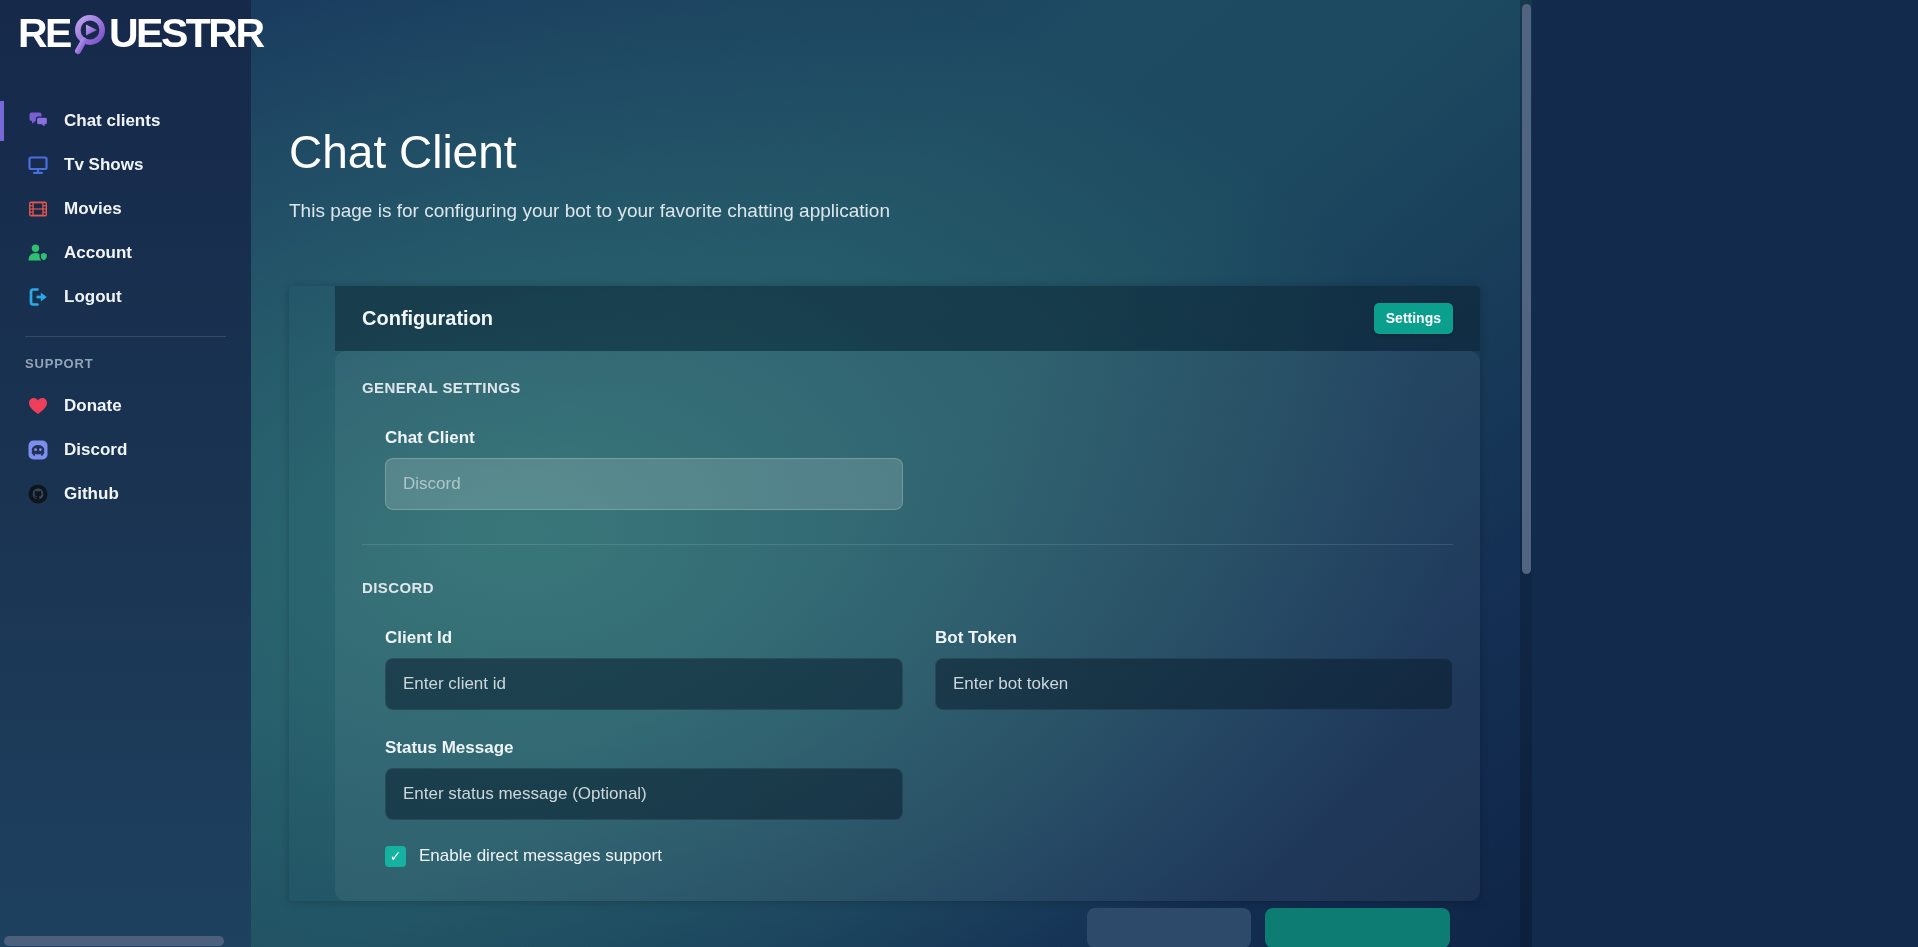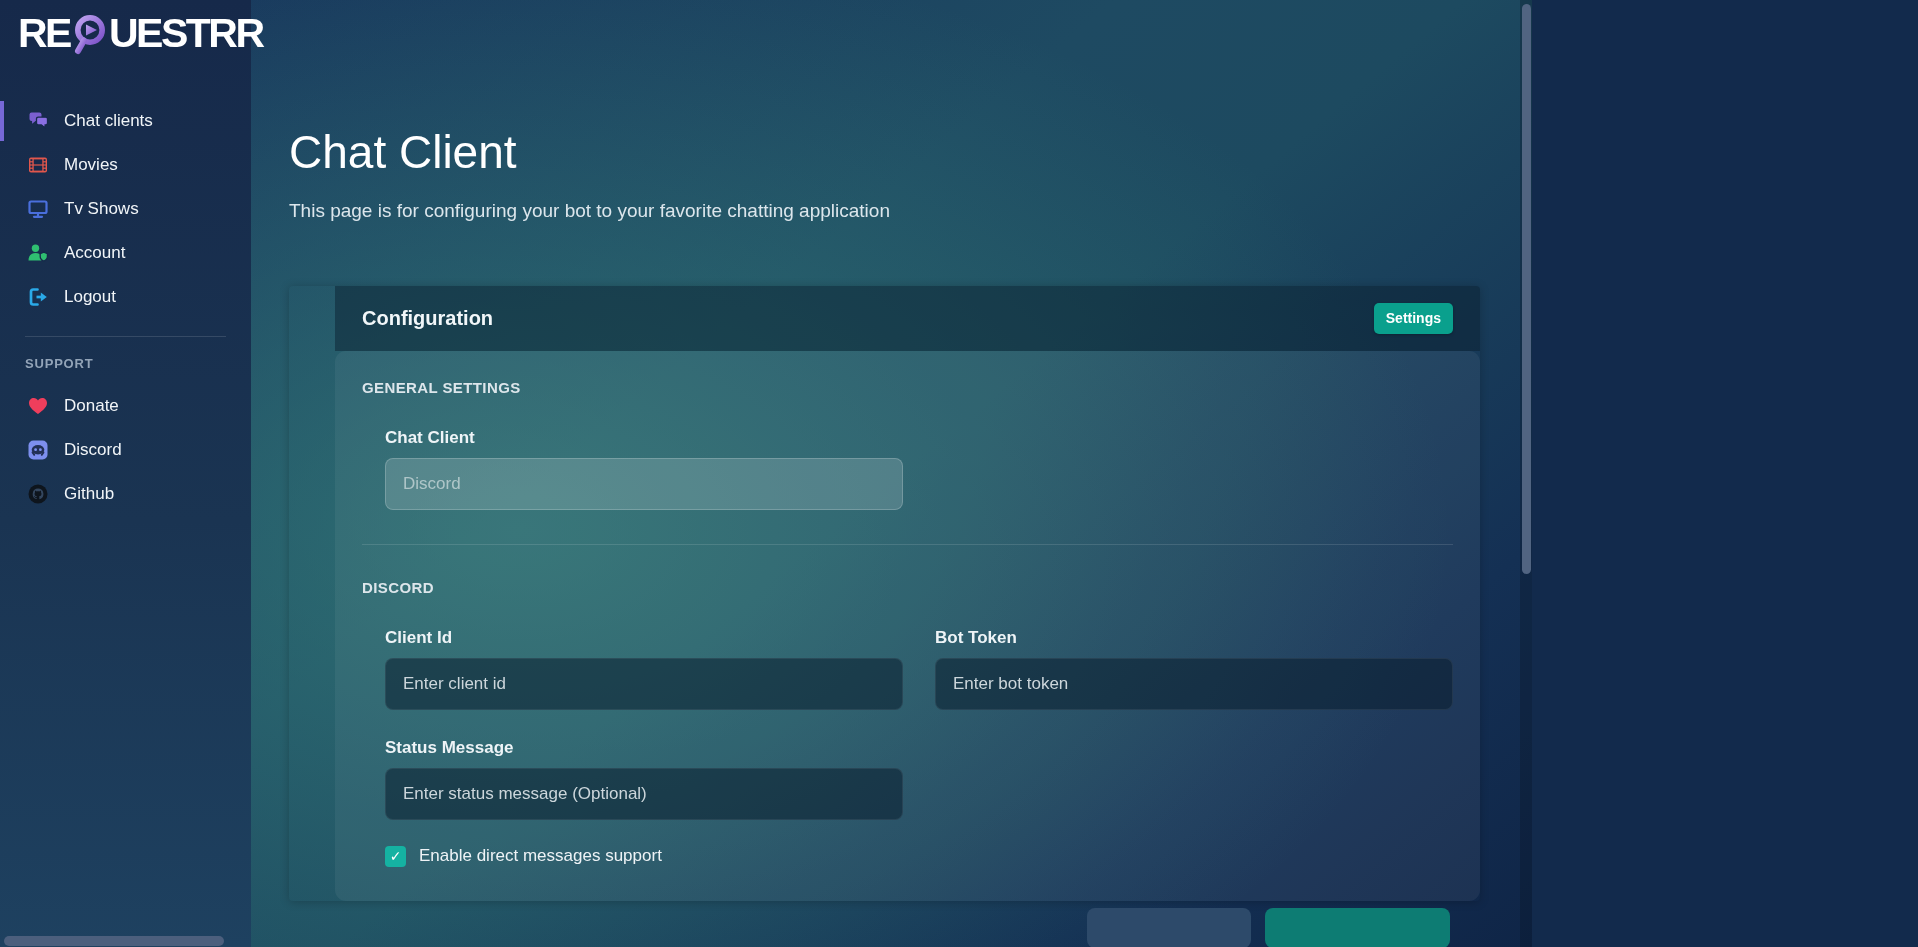--- a/index.html
+++ b/index.html
@@ -20,21 +20,21 @@
     position:absolute;left:0;top:0;width:251px;height:947px;
     background:linear-gradient(180deg,#16294a 0%,#1a3452 55%,#1e4160 100%);
     z-index:3;
   }
   .logo{position:absolute;top:9px;left:18px;display:flex;align-items:center;height:48px;}
   .logo-text{color:#ffffff;font-size:41px;font-weight:700;letter-spacing:-2.5px;line-height:48px;}
   .logo-q{margin:2px 1px 0 2px;display:block;}
   .nav{position:absolute;top:99px;left:0;right:0;}
   .nav-item{position:relative;height:44px;display:flex;align-items:center;padding-left:25px;cursor:pointer;}
   .nav-item .icon{width:26px;height:22px;display:flex;align-items:center;justify-content:center;flex:0 0 26px;}
-  .nav-item .label{margin-left:13px;color:#f1f5f8;font-size:17px;}
+  .nav-item .label{margin-left:13px;color:#f1f5f8;font-size:17px;font-weight:bold;}
   .nav-item.active::before{
     content:"";position:absolute;left:0;top:2px;bottom:2px;width:4px;background:#7668d6;
   }
   .nav-divider{margin:17px 25px;border:none;border-top:1px solid rgba(255,255,255,0.13);}
   .support-heading{padding:2px 25px 13px;color:#93a4b8;font-size:13px;font-weight:700;letter-spacing:0.8px;}
 
   
   .main{position:absolute;left:251px;top:0;right:0;bottom:0;padding:0 52px 0 38px;z-index:1;}
   .page-title{margin:126px 0 0;color:#ffffff;font-size:46px;font-weight:500;line-height:1.15;}
   .page-subtitle{margin:21px 0 0;color:#dce6ec;font-size:19px;}
@@ -113,50 +113,50 @@
           <svg width="23" height="22" viewBox="0 0 22 22">
             <path fill="#7a5fd0" d="M2 4.6 Q2 2.5 4.1 2.5 H11.9 Q14 2.5 14 4.6 V8.9 Q14 11 11.9 11 H8 L4.6 13.8 V11 H4.1 Q2 11 2 8.9 Z"></path>
             <path fill="#8a6fe2" stroke="#16294a" stroke-width="1.3" d="M9 9 Q9 7.2 10.9 7.2 H18.1 Q20 7.2 20 9 V13 Q20 14.9 18.1 14.9 H17.6 V17.9 L13.9 14.9 H10.9 Q9 14.9 9 13 Z"></path>
           </svg>
         </span>
         <span class="label">Chat clients</span>
       </div>
       <div class="nav-item">
         <span class="icon">
           <svg width="22" height="22" viewBox="0 0 22 22">
+            <rect x="2.5" y="3.5" width="17" height="11.5" rx="1.5" fill="none" stroke="#4a6fdc" stroke-width="2.2"></rect>
+            <path d="M11 15.5 v3" stroke="#4a6fdc" stroke-width="2.2"></path>
+            <path d="M7 18.8 h8" stroke="#4a6fdc" stroke-width="2.2" stroke-linecap="round"></path>
+          </svg>
+        </span>
+        <span class="label">Tv Shows</span>
+      </div>
+      <div class="nav-item">
+        <span class="icon">
+          <svg width="22" height="22" viewBox="0 0 22 22">
             <rect x="2" y="3.5" width="18" height="15" rx="2" fill="#e2574c"></rect>
             <g fill="#16294a">
               <rect x="3.4" y="5.2" width="2" height="2"></rect>
                 <rect x="3.4" y="8.4" width="2" height="2"></rect>
               <rect x="3.4" y="11.6" width="2" height="2"></rect>
                 <rect x="3.4" y="14.8" width="2" height="2"></rect>
               <rect x="16.6" y="5.2" width="2" height="2"></rect>
                 <rect x="16.6" y="8.4" width="2" height="2"></rect>
               <rect x="16.6" y="11.6" width="2" height="2"></rect>
                 <rect x="16.6" y="14.8" width="2" height="2"></rect>
               <rect x="6.7" y="5.4" width="8.6" height="5"></rect>
                 <rect x="6.7" y="11.6" width="8.6" height="5"></rect>
             </g>
           </svg>
         </span>
         <span class="label">Movies</span>
       </div>
       <div class="nav-item">
         <span class="icon">
           <svg width="22" height="22" viewBox="0 0 22 22">
-            <rect x="2.5" y="3.5" width="17" height="11.5" rx="1.5" fill="none" stroke="#4a6fdc" stroke-width="2.2"></rect>
-            <path d="M11 15.5 v3" stroke="#4a6fdc" stroke-width="2.2"></path>
-            <path d="M7 18.8 h8" stroke="#4a6fdc" stroke-width="2.2" stroke-linecap="round"></path>
-          </svg>
-        </span>
-        <span class="label">Tv Shows</span>
-      </div>
-      <div class="nav-item">
-        <span class="icon">
-          <svg width="22" height="22" viewBox="0 0 22 22">
             <circle cx="8.5" cy="6.2" r="3.7" fill="#2fbf71"></circle>
             <path d="M1.5 18.5 c0-5.2 3.1-7.6 7-7.6 c3.1 0 5.4 1.5 6.4 4 L14.5 18.5 Z" fill="#2fbf71"></path>
             <path d="M13.2 11.6 l3.6-1.4 3.6 1.4 v2.9 q0 3.1-3.6 4.7 q-3.6-1.6-3.6-4.7 z" fill="#2fbf71" stroke="#16294a" stroke-width="1.3"></path>
           </svg>
         </span>
         <span class="label">Account</span>
       </div>
       <div class="nav-item">
         <span class="icon">
           <svg width="22" height="22" viewBox="0 0 22 22">

